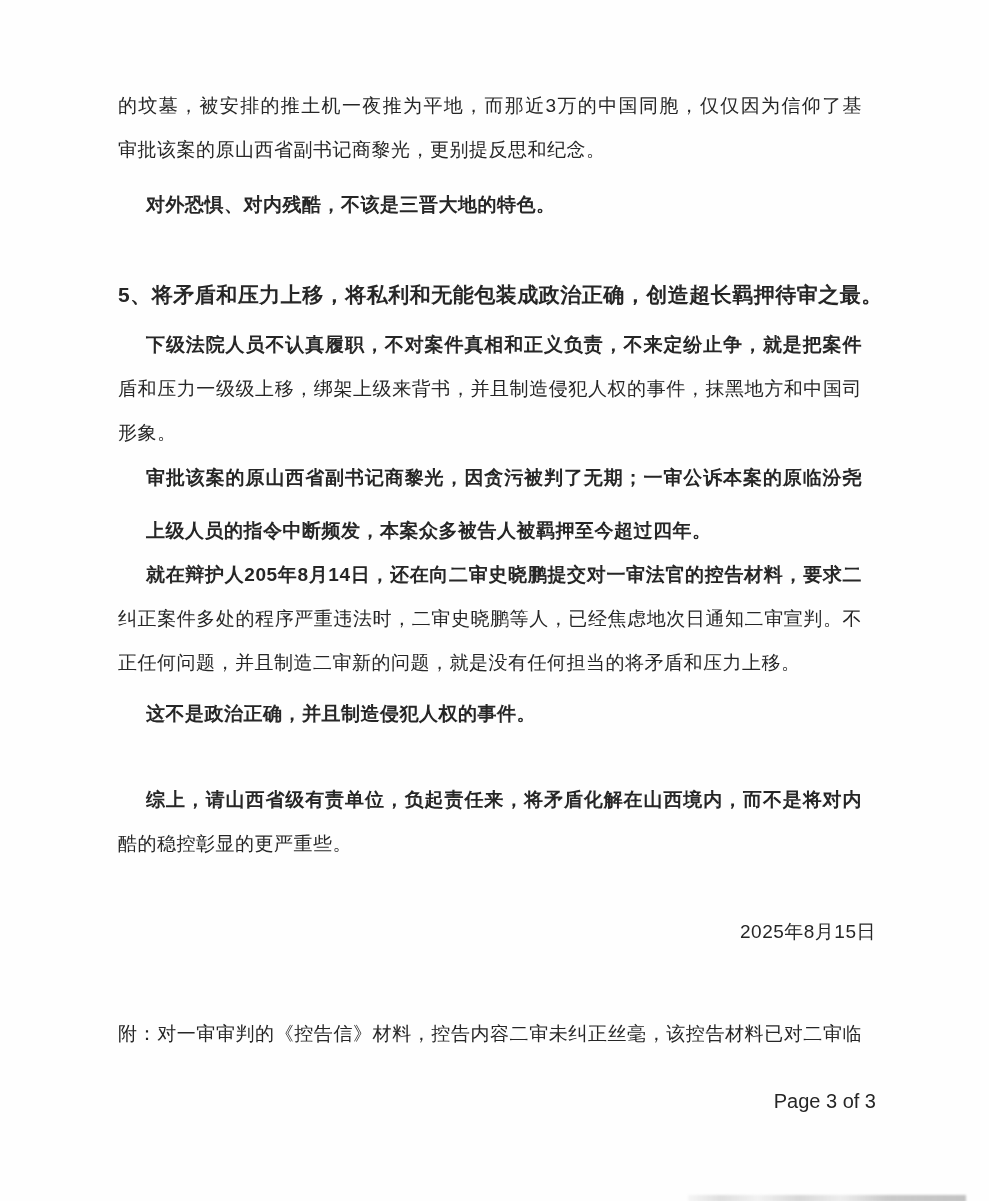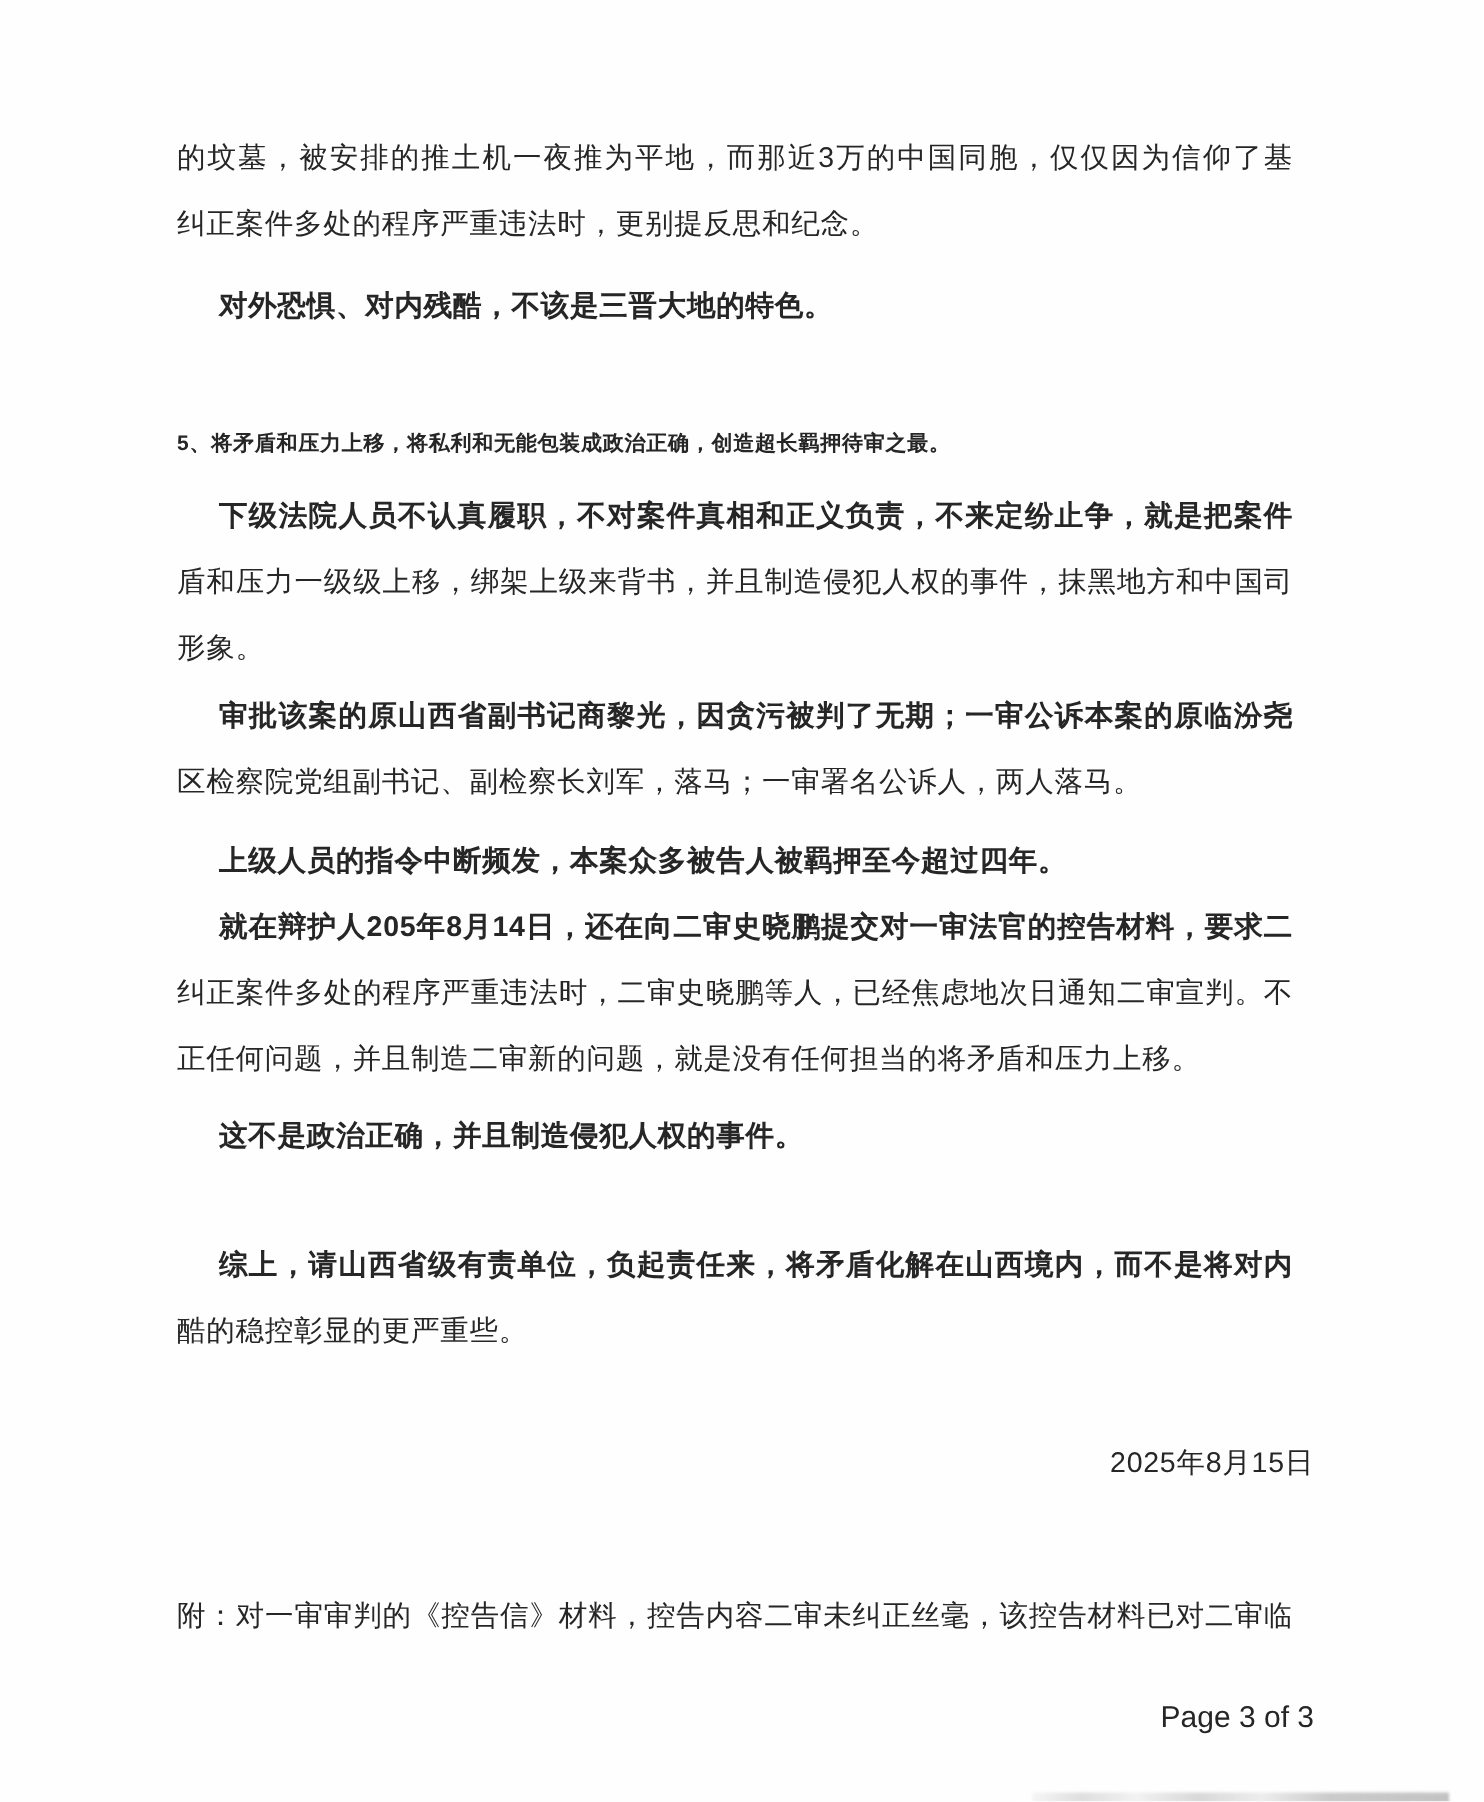--- a/index.html
+++ b/index.html
@@ -26,21 +26,21 @@
     white-space: nowrap;
   }
   .full {
     white-space: normal;
     text-align: justify;
     text-align-last: justify;
     overflow: hidden;
   }
   .indent { text-indent: 28px; font-weight: bold; }
   .heading {
-    font-size: 14px;
+    font-size: 21px;
     font-weight: bold;
     letter-spacing: 0.5px;
   }
   .right {
     text-align: center;
     text-align-last: right;
     margin-right: -14px;
     white-space: nowrap;
   }
   .footer-line {
@@ -67,38 +67,37 @@
   }
 </style>
 </head>
 <body>
 
 <div class="page">
   <div class="content">
 
     <div>
       <div class="line full">的坟墓，被安排的推土机一夜推为平地，而那近3万的中国同胞，仅仅因为信仰了基督，</div>
-      <div class="line">纠正案件多处的程序严重违法时，更别提反思和纪念。</div>
+      <div class="line">审批该案的原山西省副书记商黎光，更别提反思和纪念。</div>
     </div>
 
     <div style="margin-top:11px">
       <div class="line indent">对外恐惧、对内残酷，不该是三晋大地的特色。</div>
     </div>
 
     <div class="line heading" style="margin-top:46px">5、将矛盾和压力上移，将私利和无能包装成政治正确，创造超长羁押待审之最。</div>
 
     <div style="margin-top:6px">
       <div class="line full indent">下级法院人员不认真履职，不对案件真相和正义负责，不来定纷止争，就是把案件矛</div>
       <div class="line full">盾和压力一级级上移，绑架上级来背书，并且制造侵犯人权的事件，抹黑地方和中国司法</div>
       <div class="line">形象。</div>
     </div>
 
     <div style="margin-top:1px">
       <div class="line full indent">审批该案的原山西省副书记商黎光，因贪污被判了无期；一审公诉本案的原临汾尧都</div>
-      <div class="line">区检察院党组副书记、副检察长刘军，落马；一审署名公诉人，两人落马。</div>
     </div>
 
     <div style="margin-top:9px">
       <div class="line indent">上级人员的指令中断频发，本案众多被告人被羁押至今超过四年。</div>
     </div>
 
     <div>
       <div class="line full indent">就在辩护人205年8月14日，还在向二审史晓鹏提交对一审法官的控告材料，要求二审</div>
       <div class="line full">纠正案件多处的程序严重违法时，二审史晓鹏等人，已经焦虑地次日通知二审宣判。不纠</div>
       <div class="line">正任何问题，并且制造二审新的问题，就是没有任何担当的将矛盾和压力上移。</div>

